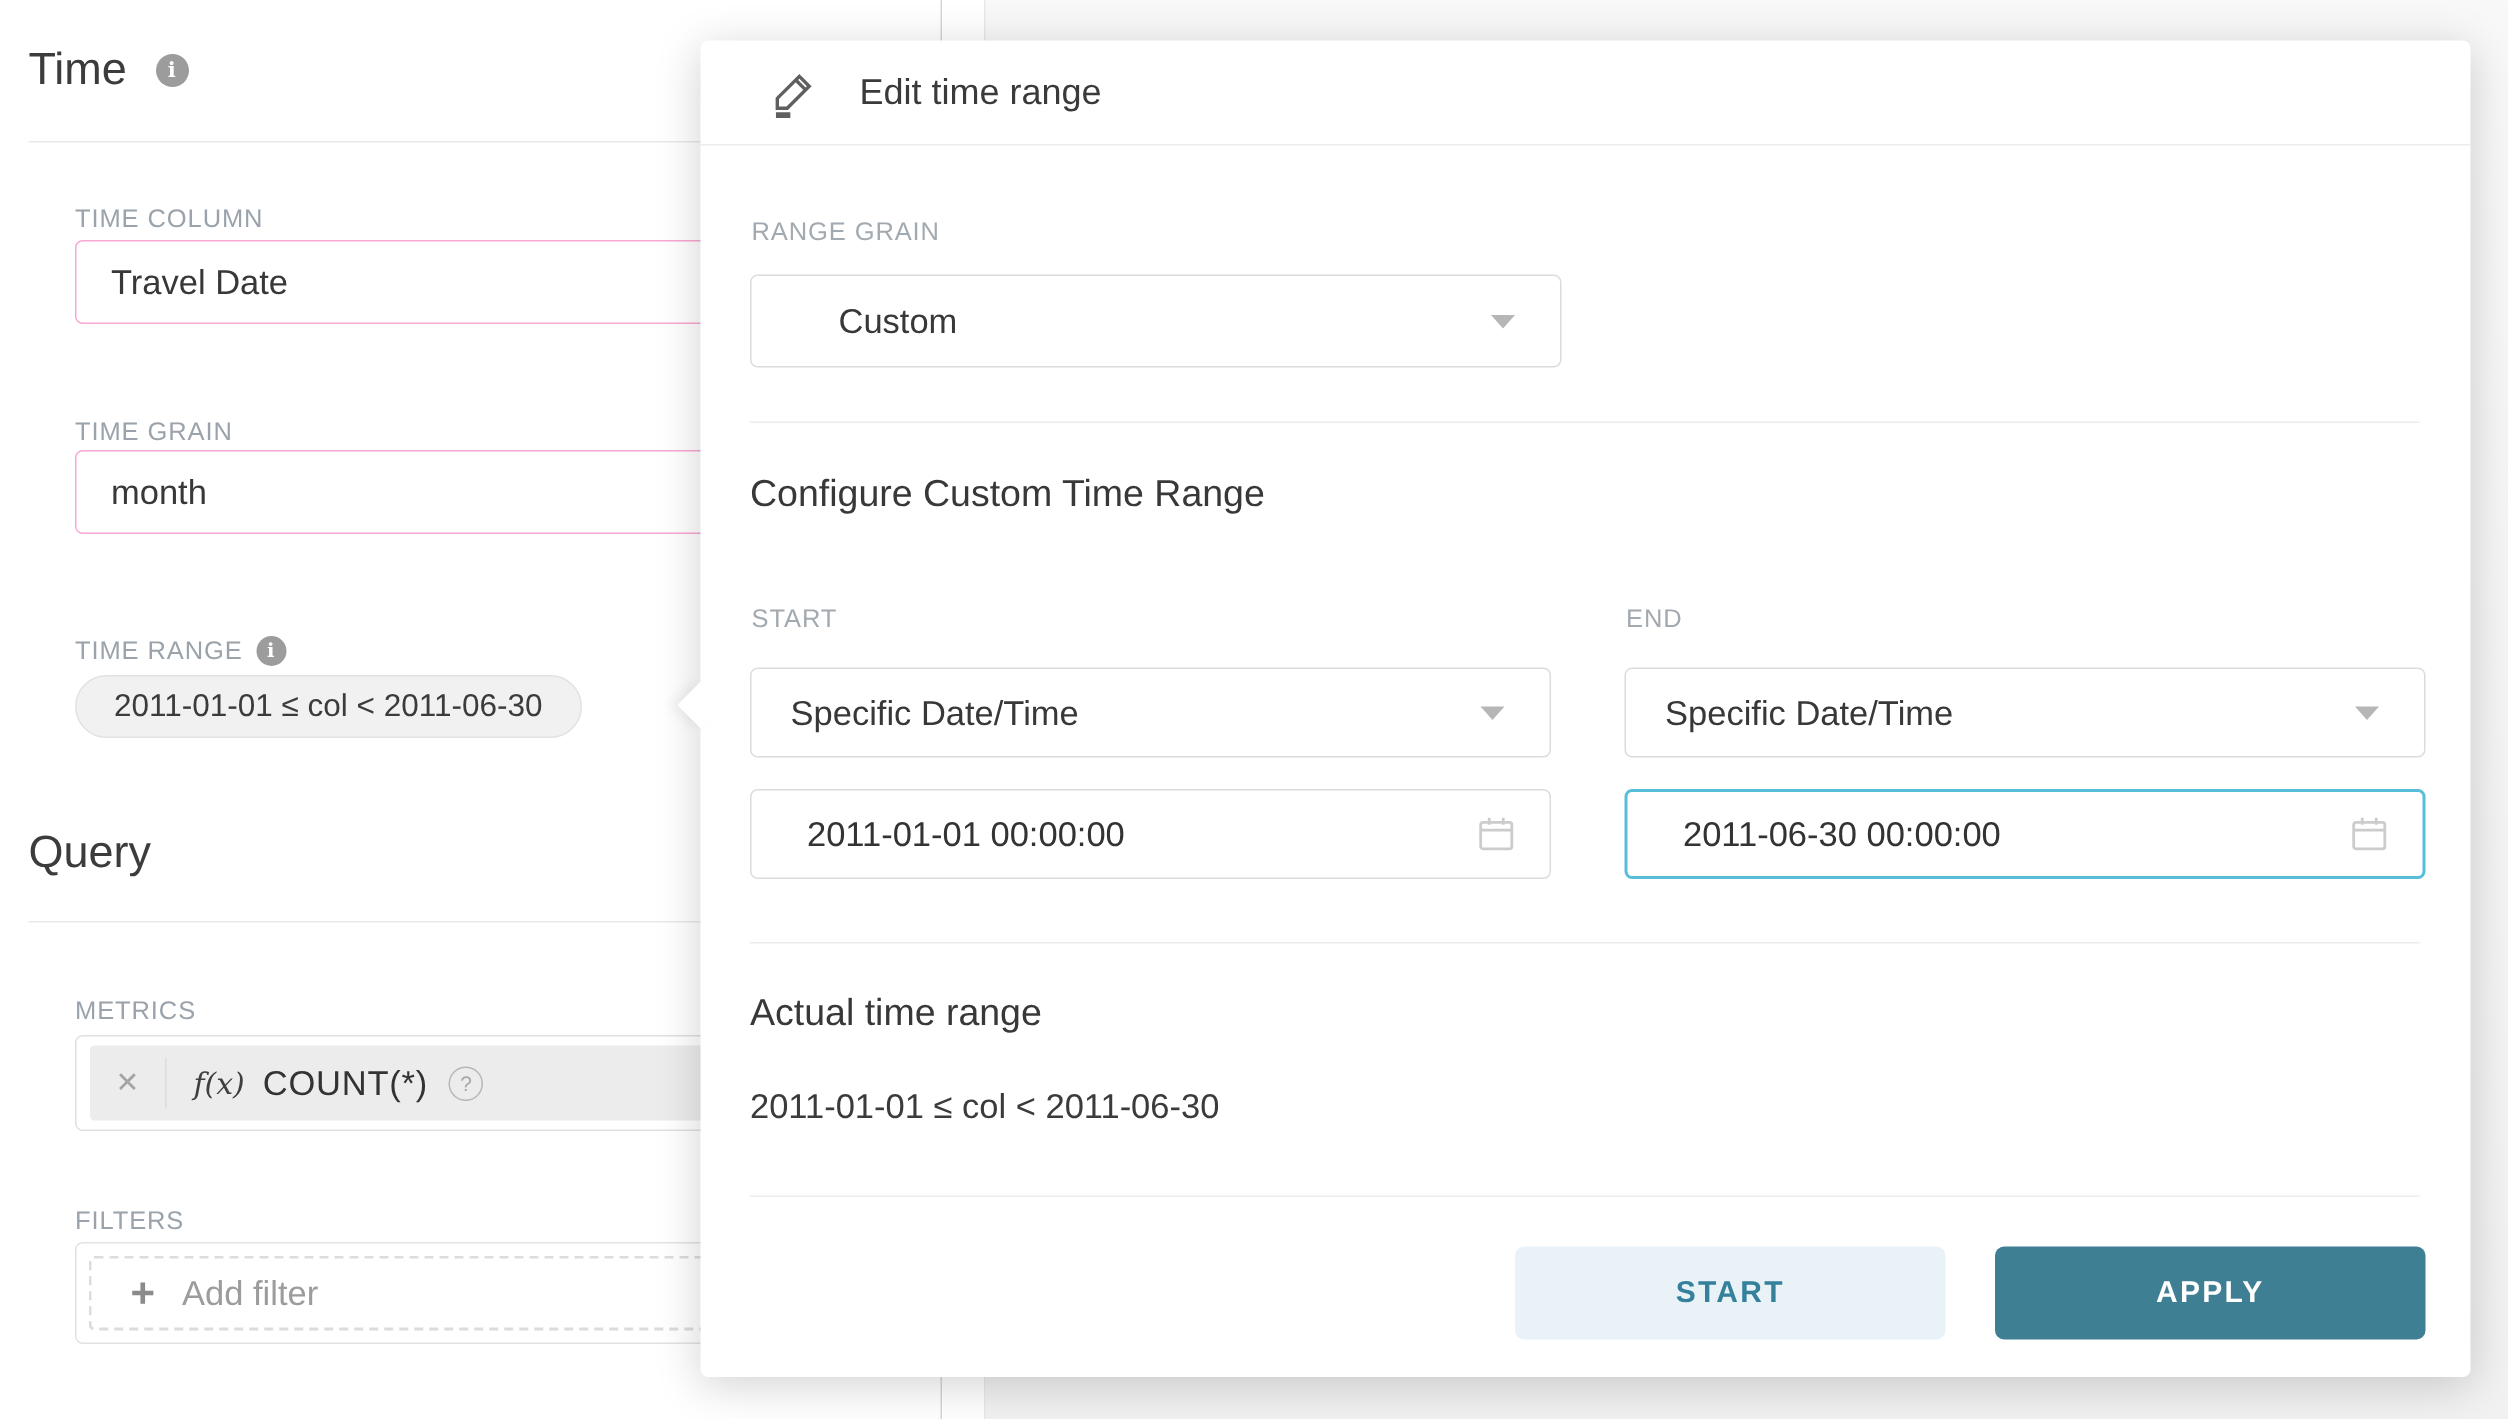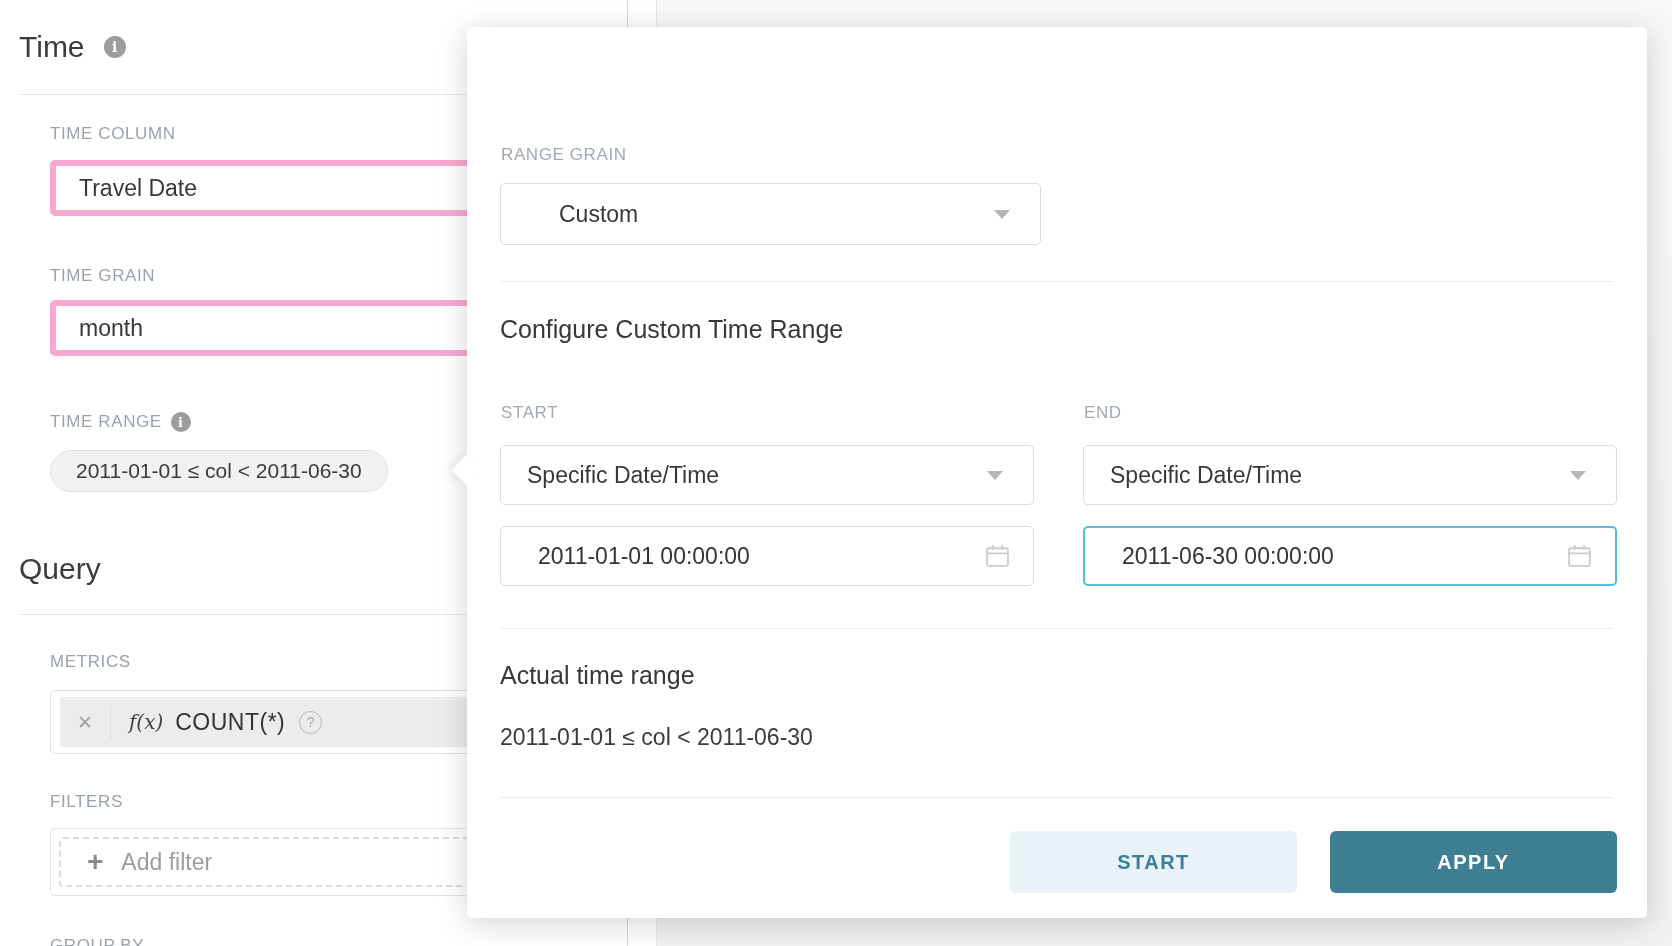--- a/index.html
+++ b/index.html
@@ -10,22 +10,22 @@
 
   
   .right-bg { position:absolute; left:657px; top:0; width:1015px; height:946px;
               background:linear-gradient(180deg,#f8f8f8 0%,#f1f1f1 100%); }
   .vline-1 { position:absolute; left:627px; top:0; width:1px; height:946px; background:#d6d6d6; }
   .vline-2 { position:absolute; left:656px; top:0; width:1px; height:946px; background:#e7e7e7; }
 
   
   .heading { position:absolute; font-size:30px; color:#3c3c3c; display:flex; align-items:center; gap:14px; }
   .panel-divider { position:absolute; height:1px; background:#e9e9e9; }
-  .field-label { position:absolute; font-size:17px; letter-spacing:.6px; color:#9aa3ab; display:flex; align-items:center; gap:9px; }
-  .select-box { position:absolute; background:#fff; border:6px solid #f9a8d4; border-radius:5px;
+  .field-label { position:absolute; font-size:17px; letter-spacing:.6px; color:#9aa3ab; display:flex; align-items:center; gap:9px;margin-top:12px; }
+  .select-box { position:absolute; background:#fff; border:1px solid #f9a8d4; border-radius:5px;
                 display:flex; align-items:center; }
   .select-text { font-size:23px; color:#383838; padding-left:23px; }
 
   .info-icon { width:22px; height:22px; border-radius:50%; background:#9c9c9c; color:#fff;
                font-size:14px; font-weight:bold; display:inline-flex; align-items:center; justify-content:center;
                font-family:"DejaVu Serif",serif; }
   .info-icon.small { width:20px; height:20px; font-size:13px; }
 
   .pill { position:absolute; background:#f1f1f1; border:1px solid #e2e2e2; border-radius:22px;
           height:42px; display:flex; align-items:center; padding:0 25px; font-size:21px; color:#3b3b3b; }
@@ -131,20 +131,28 @@
       <span class="plus-glyph">+</span>
       <span class="add-filter-text">Add filter</span>
     </div>
   </div>
 
   <div class="field-label" style="left:50px; top:936px;">GROUP BY</div>
 
   <div class="popover">
     <div class="popover-arrow"></div>
 
+    <div class="popover-header">
+      <svg width="36" height="36" viewBox="0 0 24 24" fill="none" stroke="#5f5f5f" stroke-width="1.5">
+        <path d="M14.6 4.6 L19.0 9.0 L9.2 18.8 L4.8 18.8 L4.8 14.4 Z"></path>
+        <path d="M13.0 6.2 L17.4 10.6"></path>
+        <line x1="4.2" y1="21.8" x2="10.6" y2="21.8" stroke-width="2.6"></line>
+      </svg>
+      <span class="popover-title">Edit time range</span>
+    </div>
 
     <div class="pop-label" style="left:34px; top:118px;">RANGE GRAIN</div>
     <div class="pop-select" style="left:33px; top:156px; width:541px;padding-left:32px;">
       <span class="select-text">Custom</span>
       <span class="caret-down"></span>
     </div>
 
     <div class="pop-divider" style="top:254px;"></div>
 
     <div class="pop-section-title" style="left:33px; top:288px;">Configure Custom Time Range</div>

